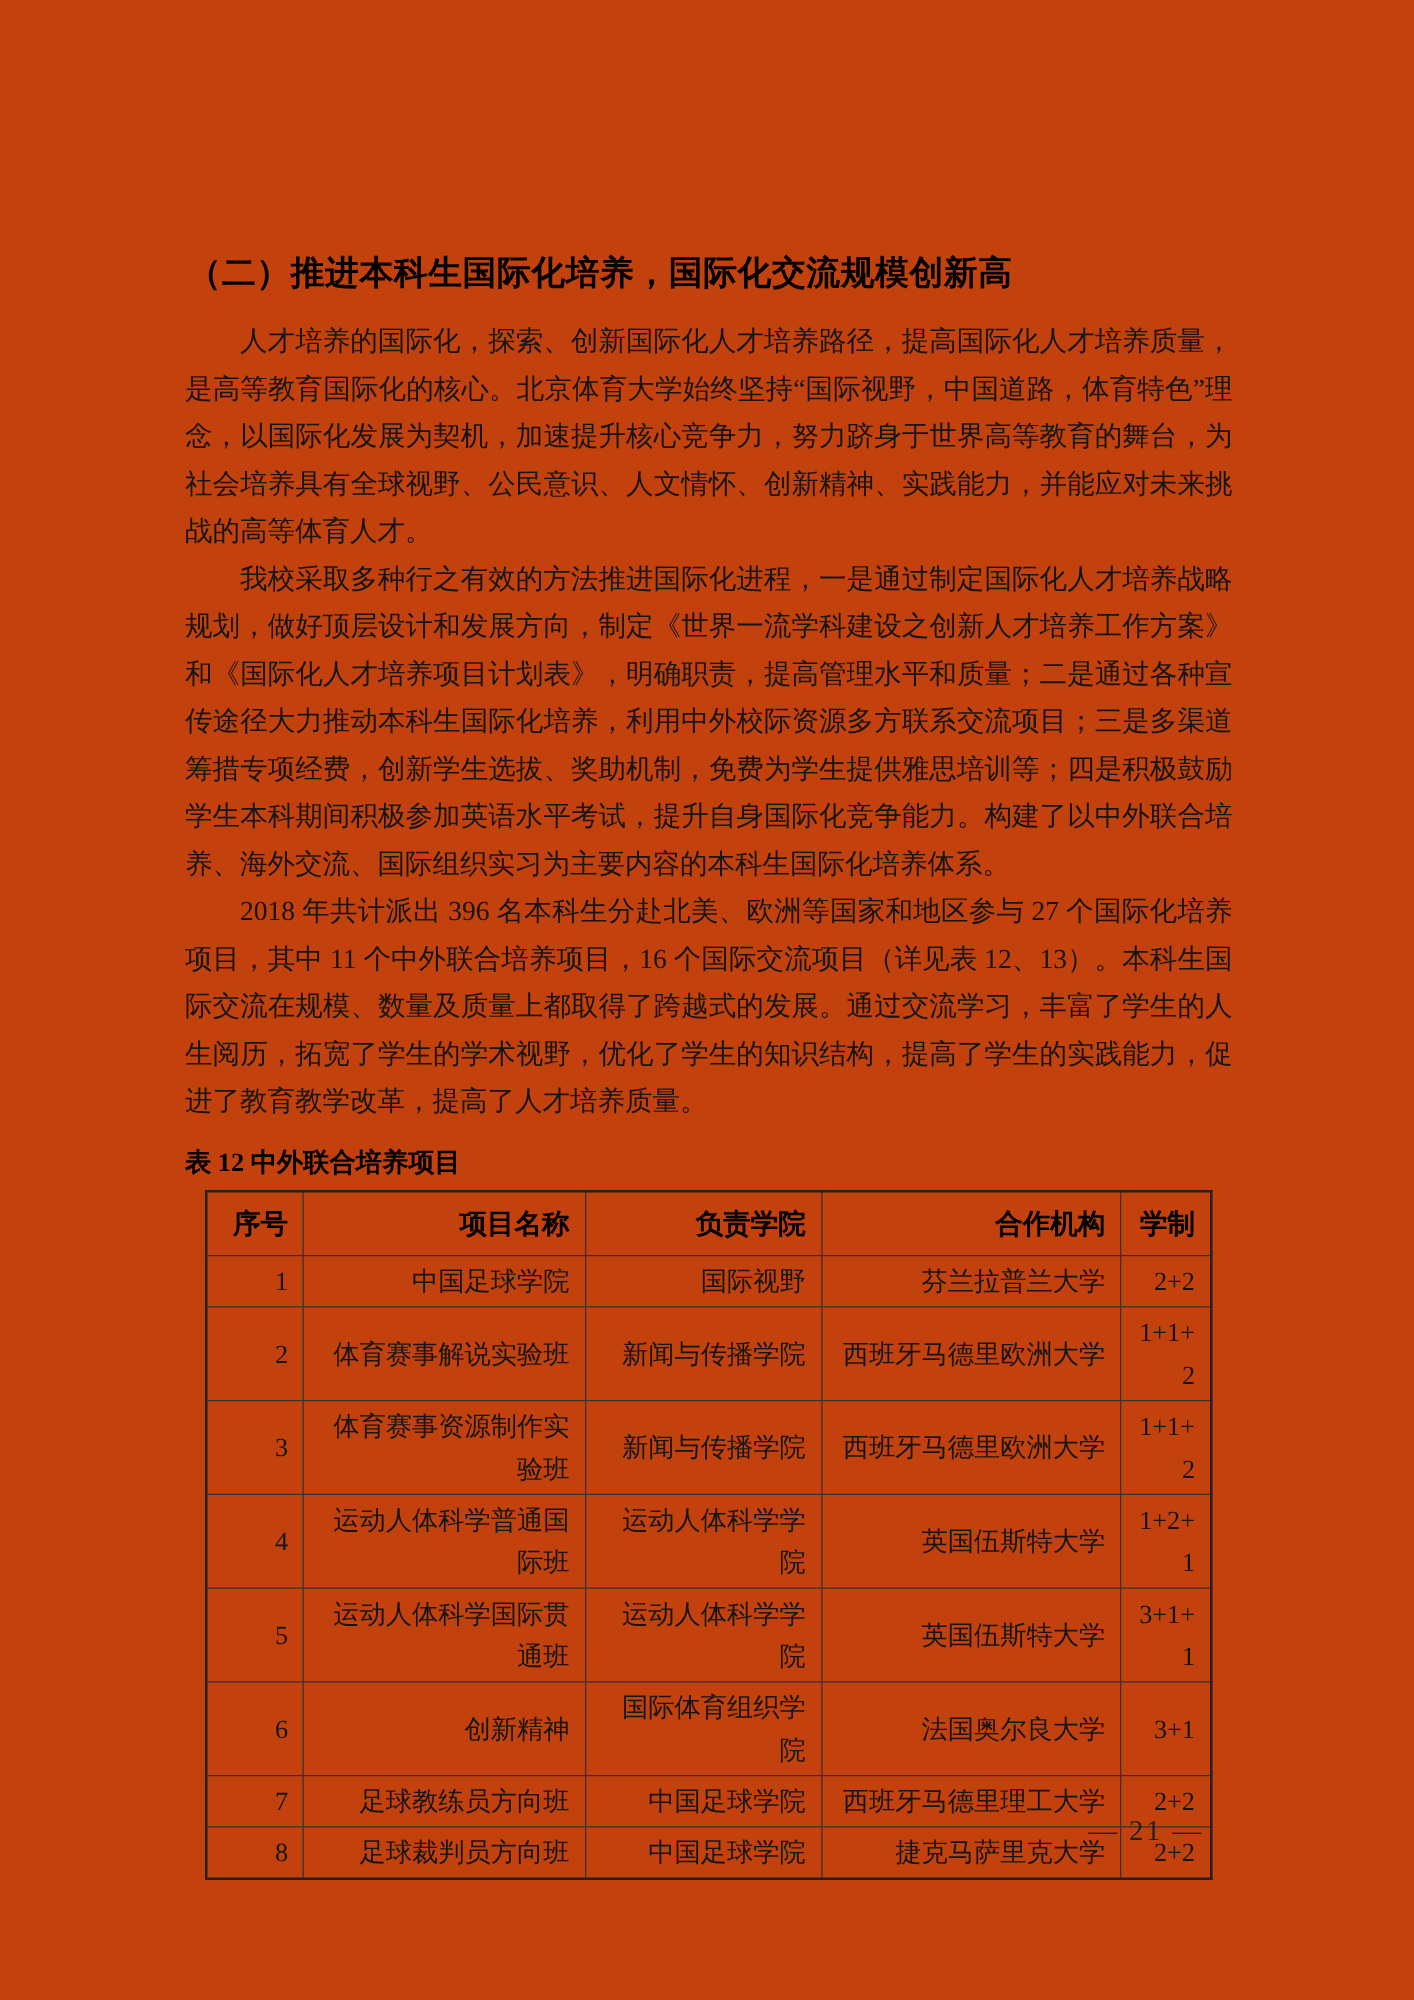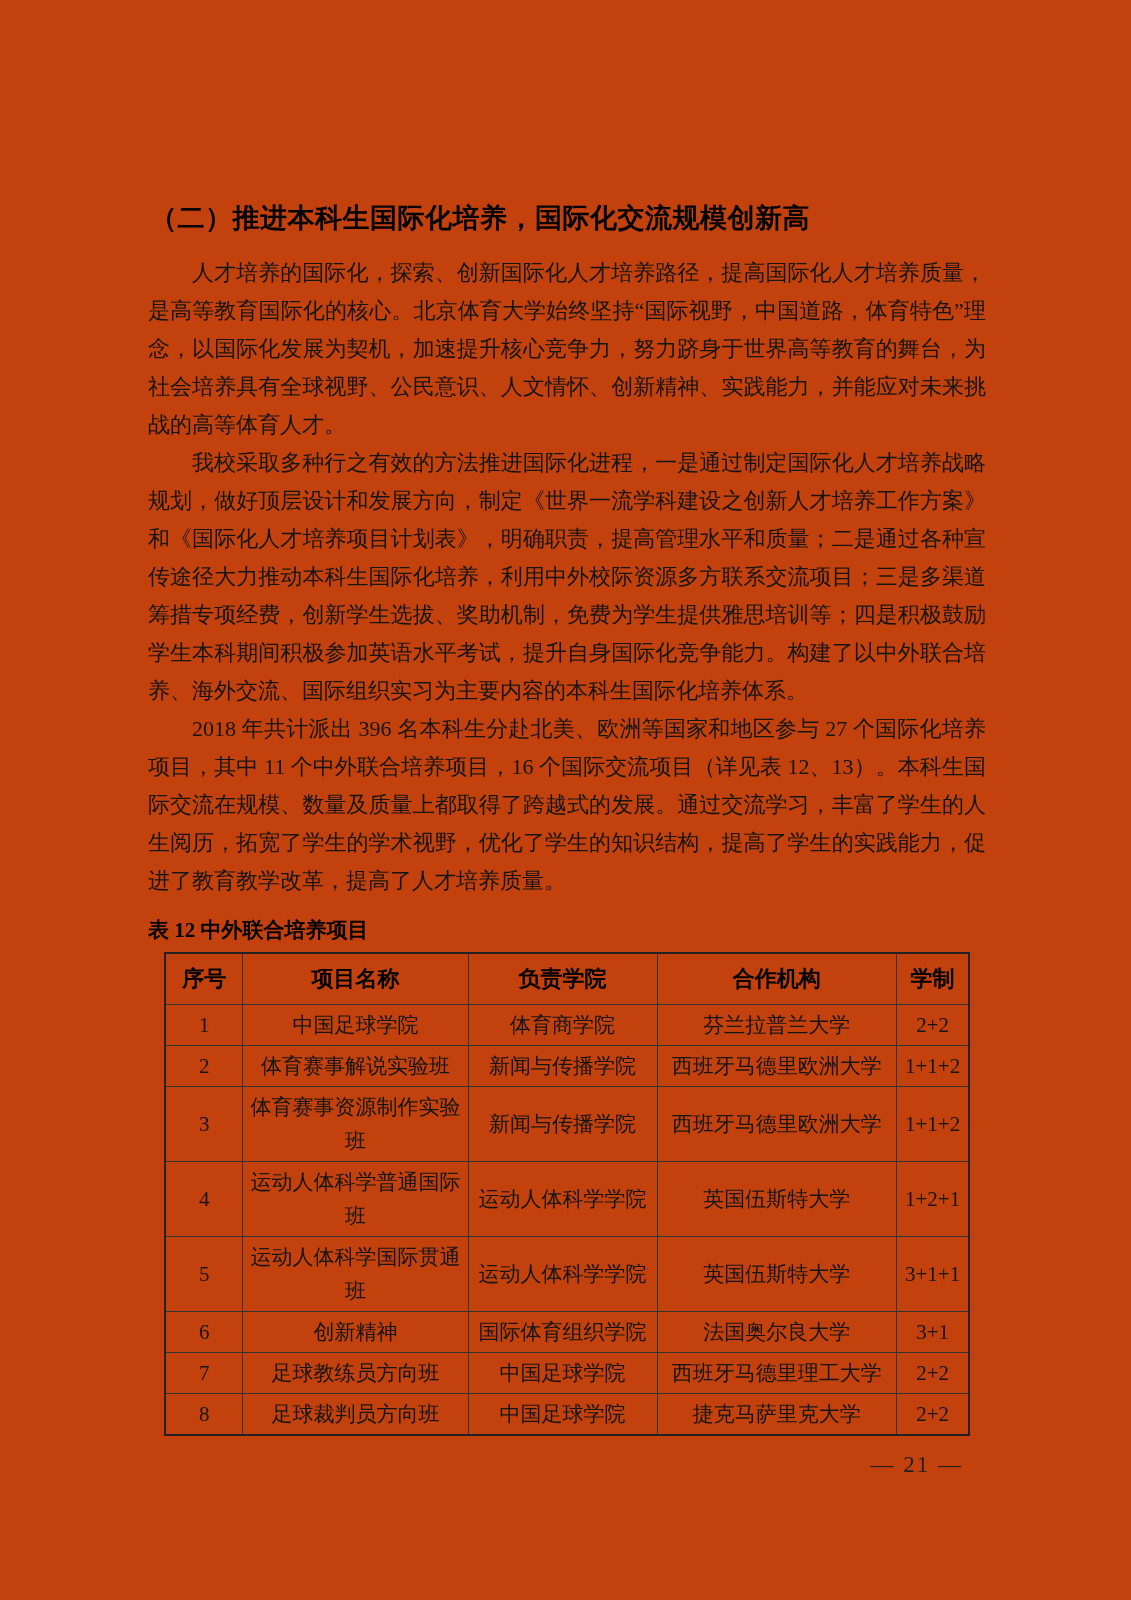--- a/index.html
+++ b/index.html
@@ -48,23 +48,23 @@
   }
   table.data-table {
     width: 806px;
     margin: 0 auto;
     border-collapse: collapse;
     table-layout: fixed;
     border: 2px solid #222222;
   }
   .data-table th, .data-table td {
     border: 1px solid #333333;
-    text-align: center;
+    text-align: right;
     vertical-align: middle;
-    padding: 3px 0;
+    padding: 3px 12px;
     overflow: hidden;
     word-break: break-word;
   }
   .data-table th {
     font-size: 22px;
     font-weight: 700;
     height: 44px;
     line-height: 28px;
     color: #000000;
   }
@@ -114,21 +114,21 @@
           <th>项目名称</th>
           <th>负责学院</th>
           <th>合作机构</th>
           <th>学制</th>
         </tr>
       </thead>
       <tbody>
           <tr>
             <td>1</td>
             <td>中国足球学院</td>
-            <td>体育商学院</td>
+            <td>国际视野</td>
             <td>芬兰拉普兰大学</td>
             <td>2+2</td>
           </tr>
           <tr>
             <td>2</td>
             <td>体育赛事解说实验班</td>
             <td>新闻与传播学院</td>
             <td>西班牙马德里欧洲大学</td>
             <td>1+1+2</td>
           </tr>

